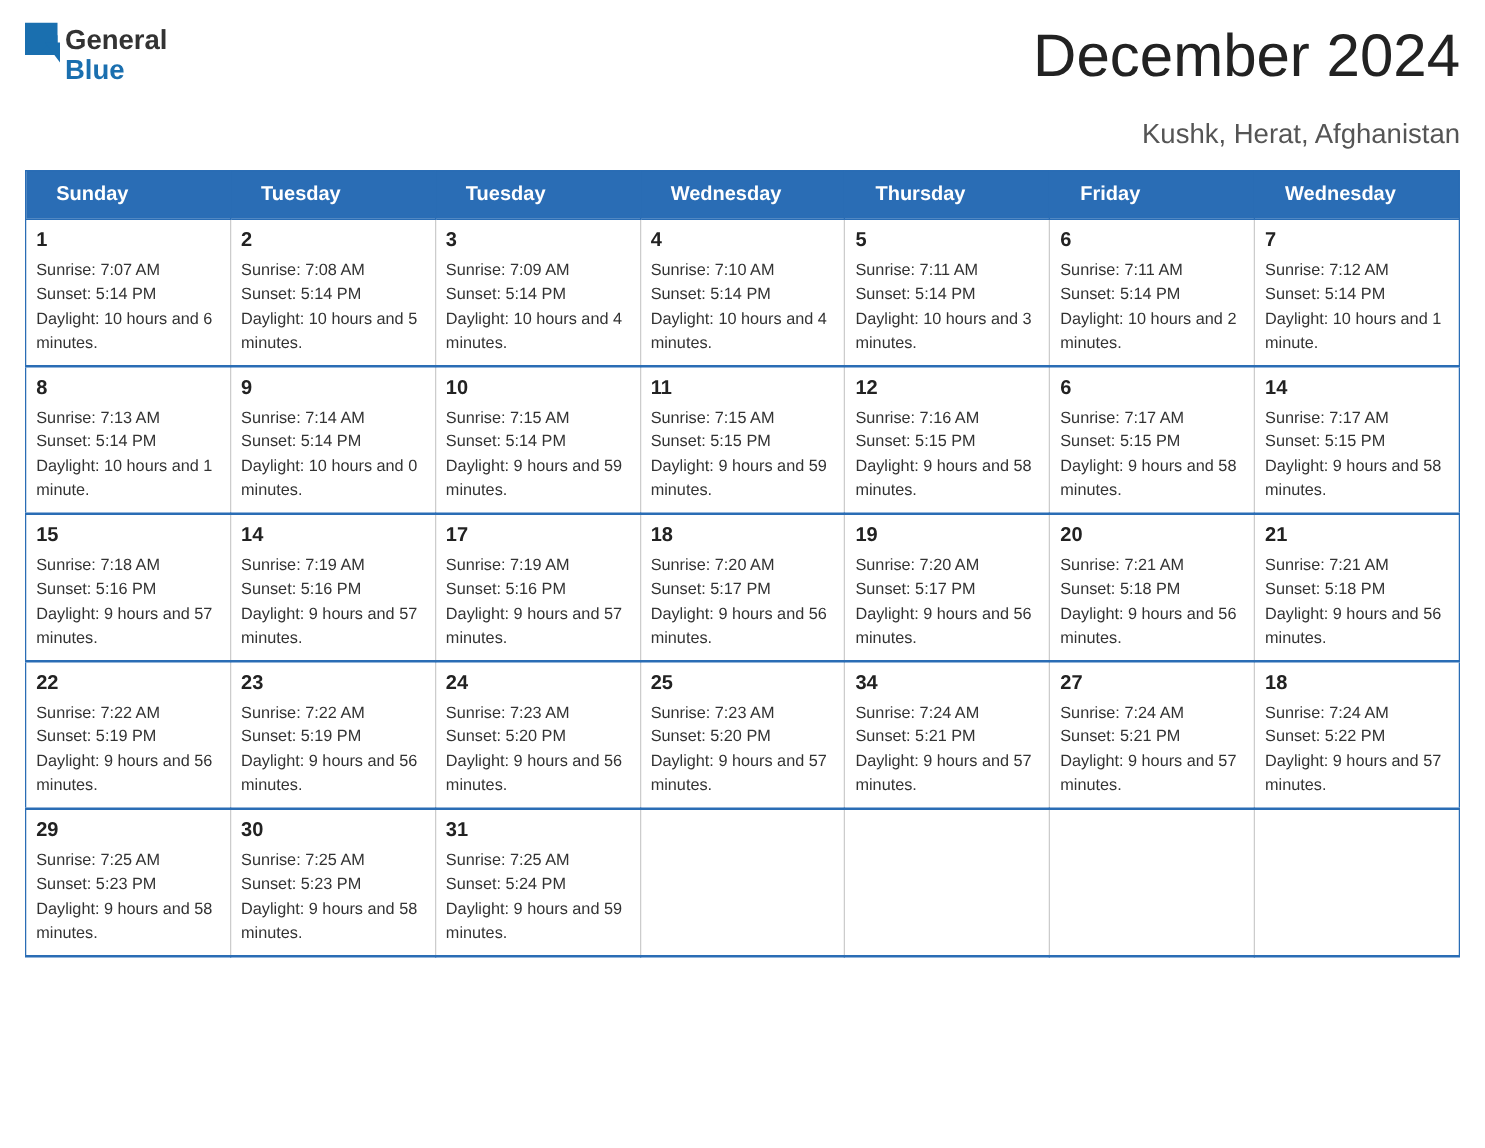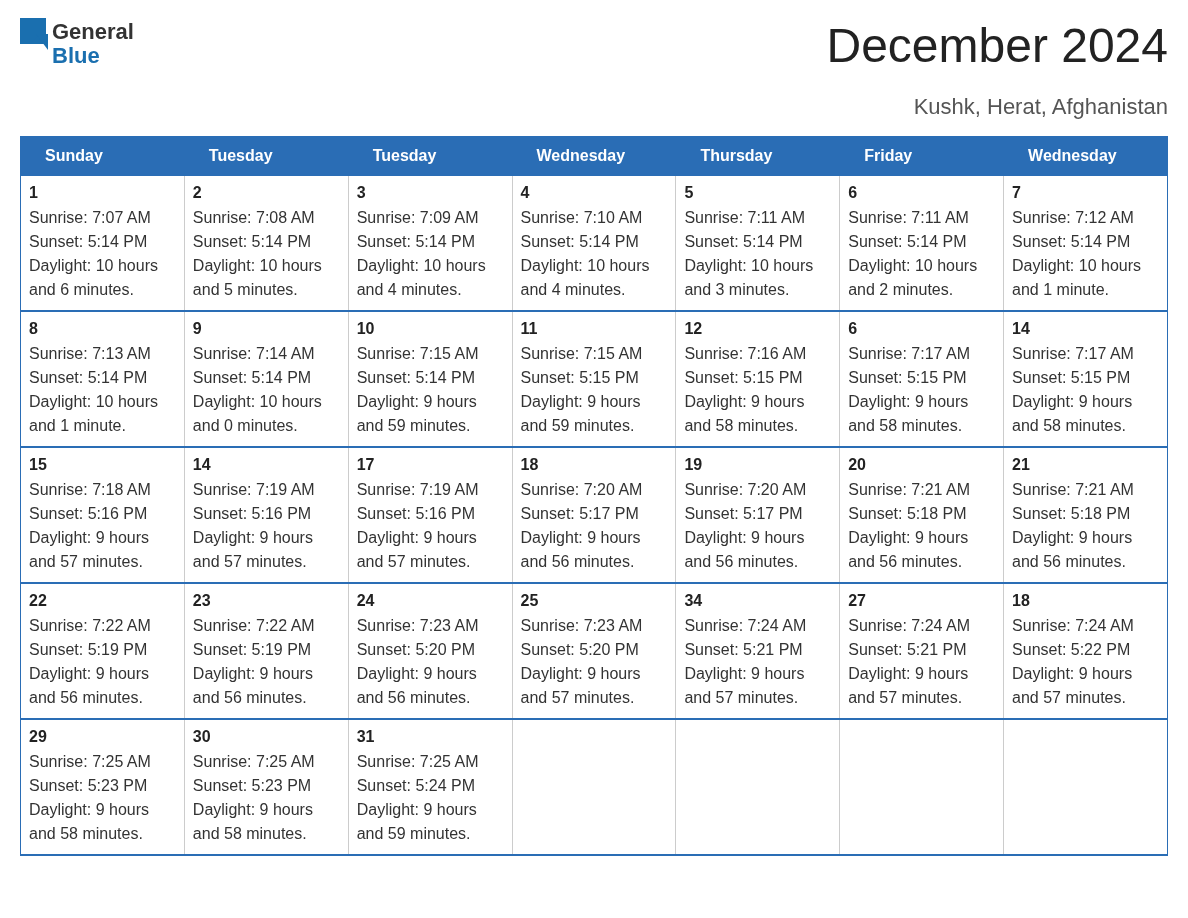--- a/index.html
+++ b/index.html
@@ -84,21 +84,21 @@
     tbody td:last-child {
       border-right: 1px solid #2a6db5;
     }
     .day-num {
       font-size: 16px;
       font-weight: bold;
       color: #222;
       margin-bottom: 4px;
     }
     .day-info {
-      font-size: 16px;
+      font-size: 13px;
       color: #333;
       line-height: 1.5;
     }
     .empty-cell {
       background: #fff;
     }
   </style>
 </head>
 <body>
 

